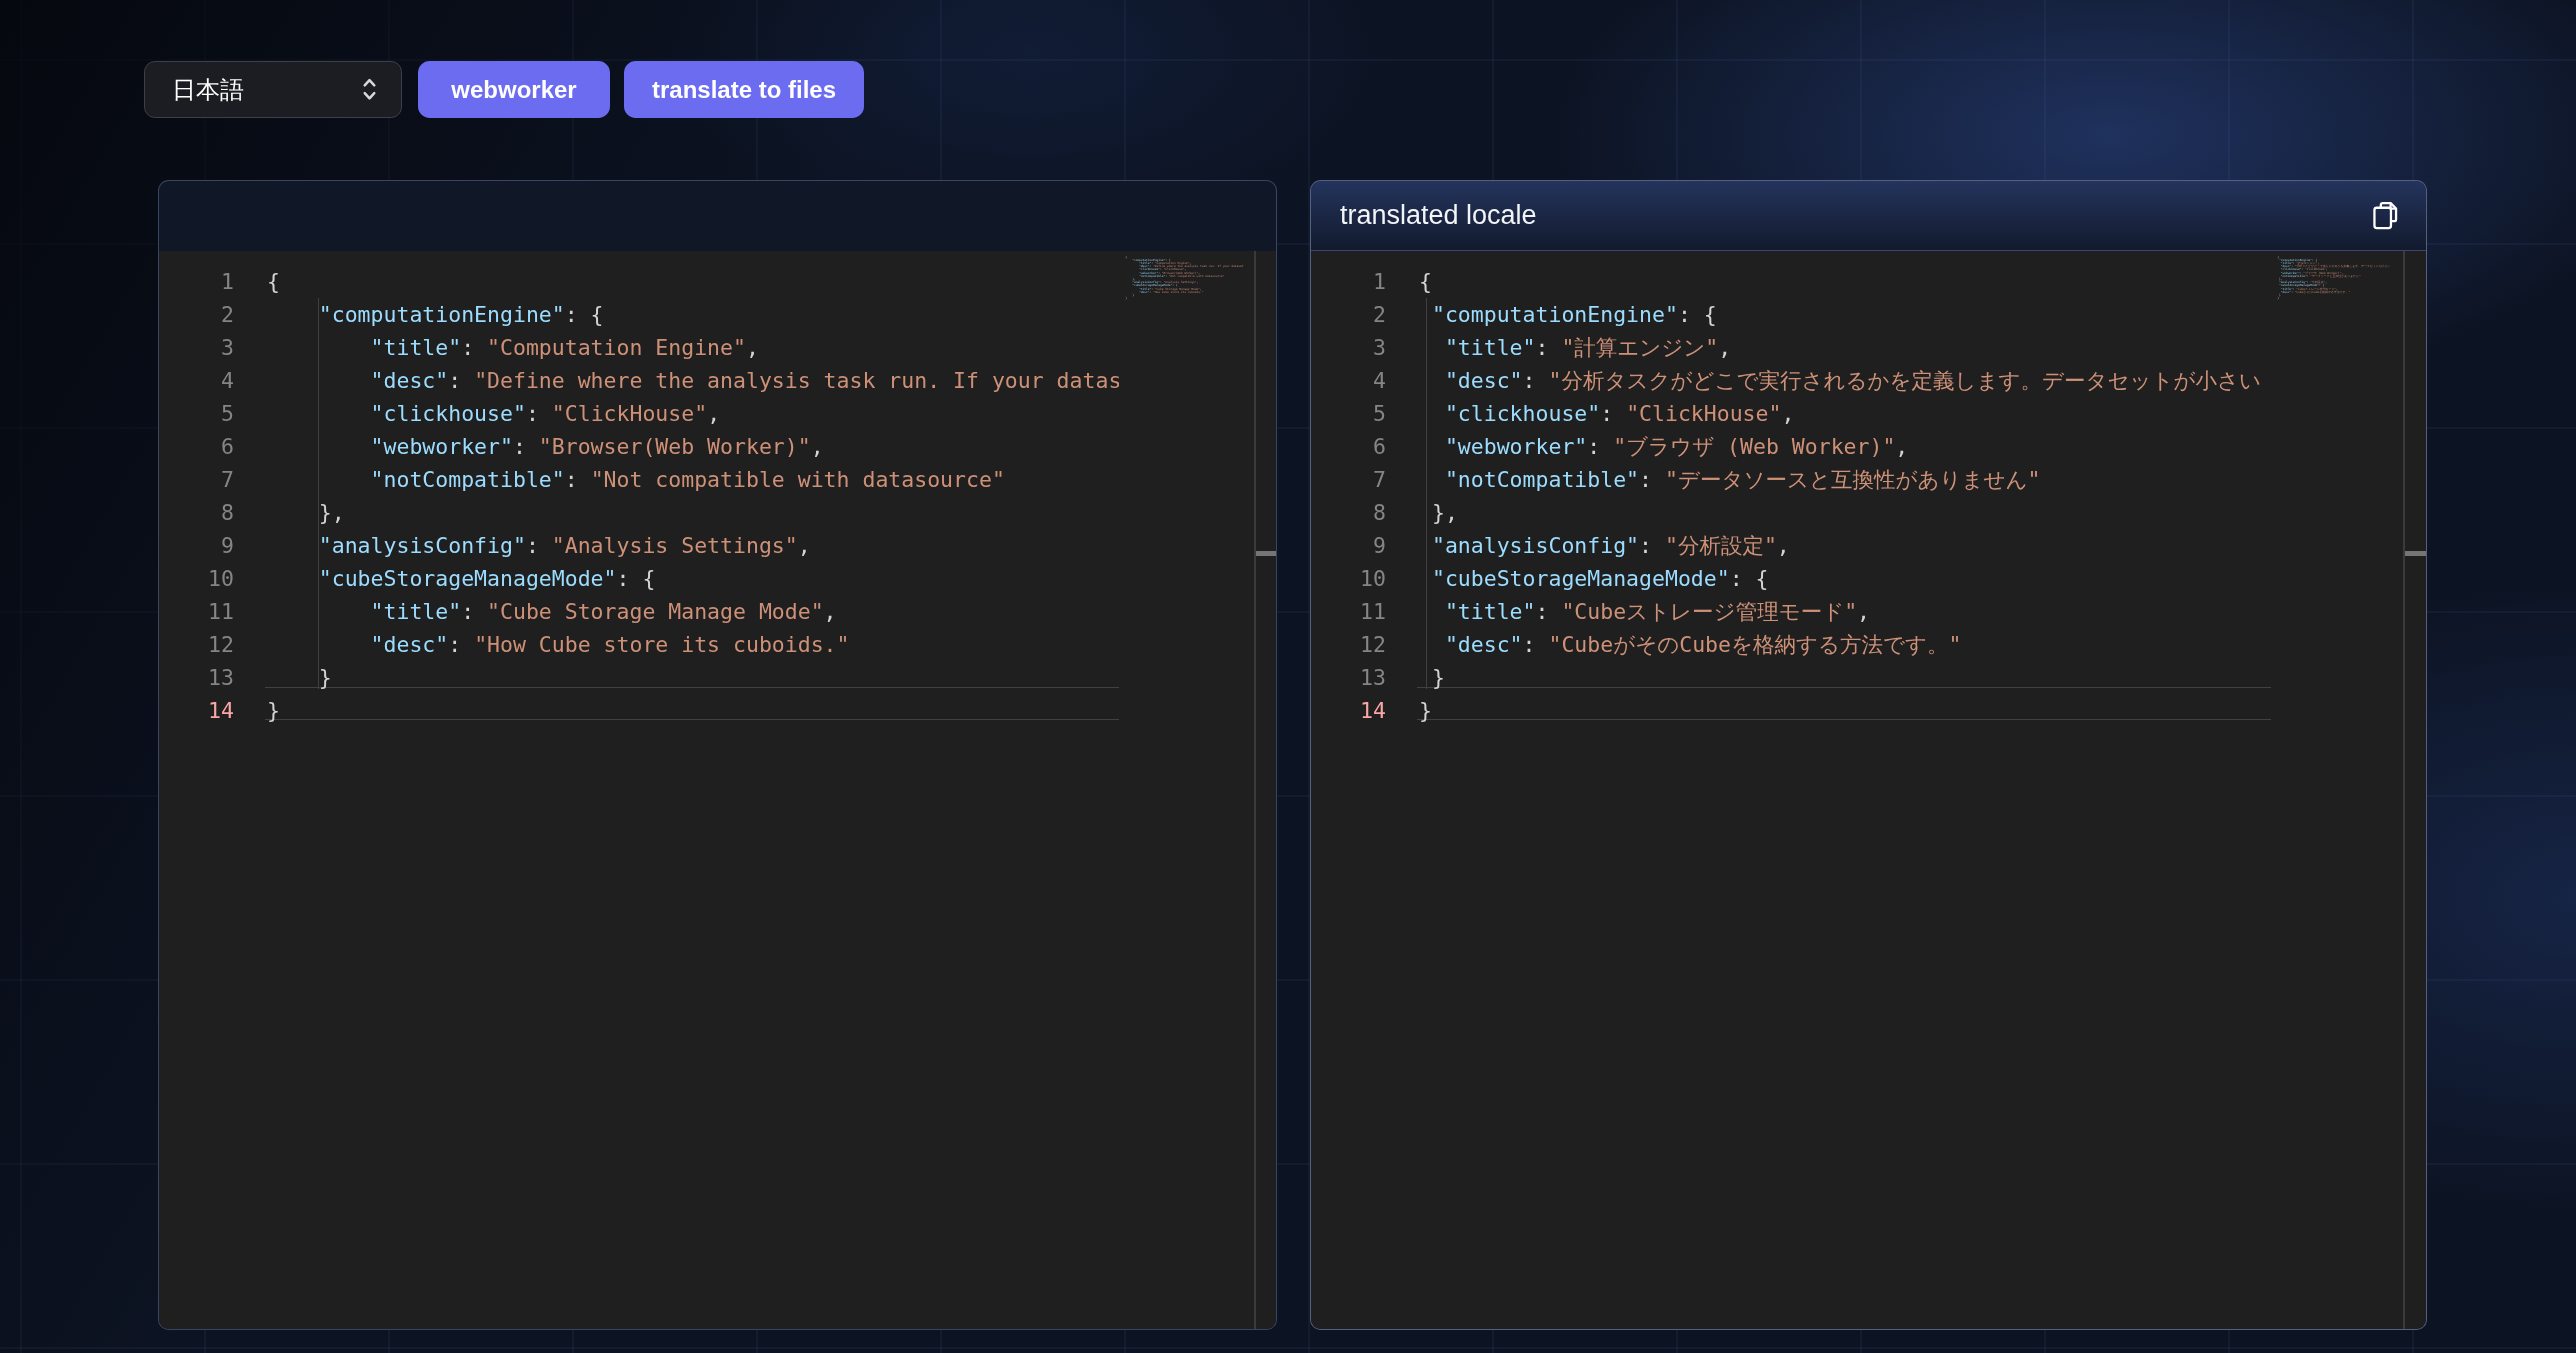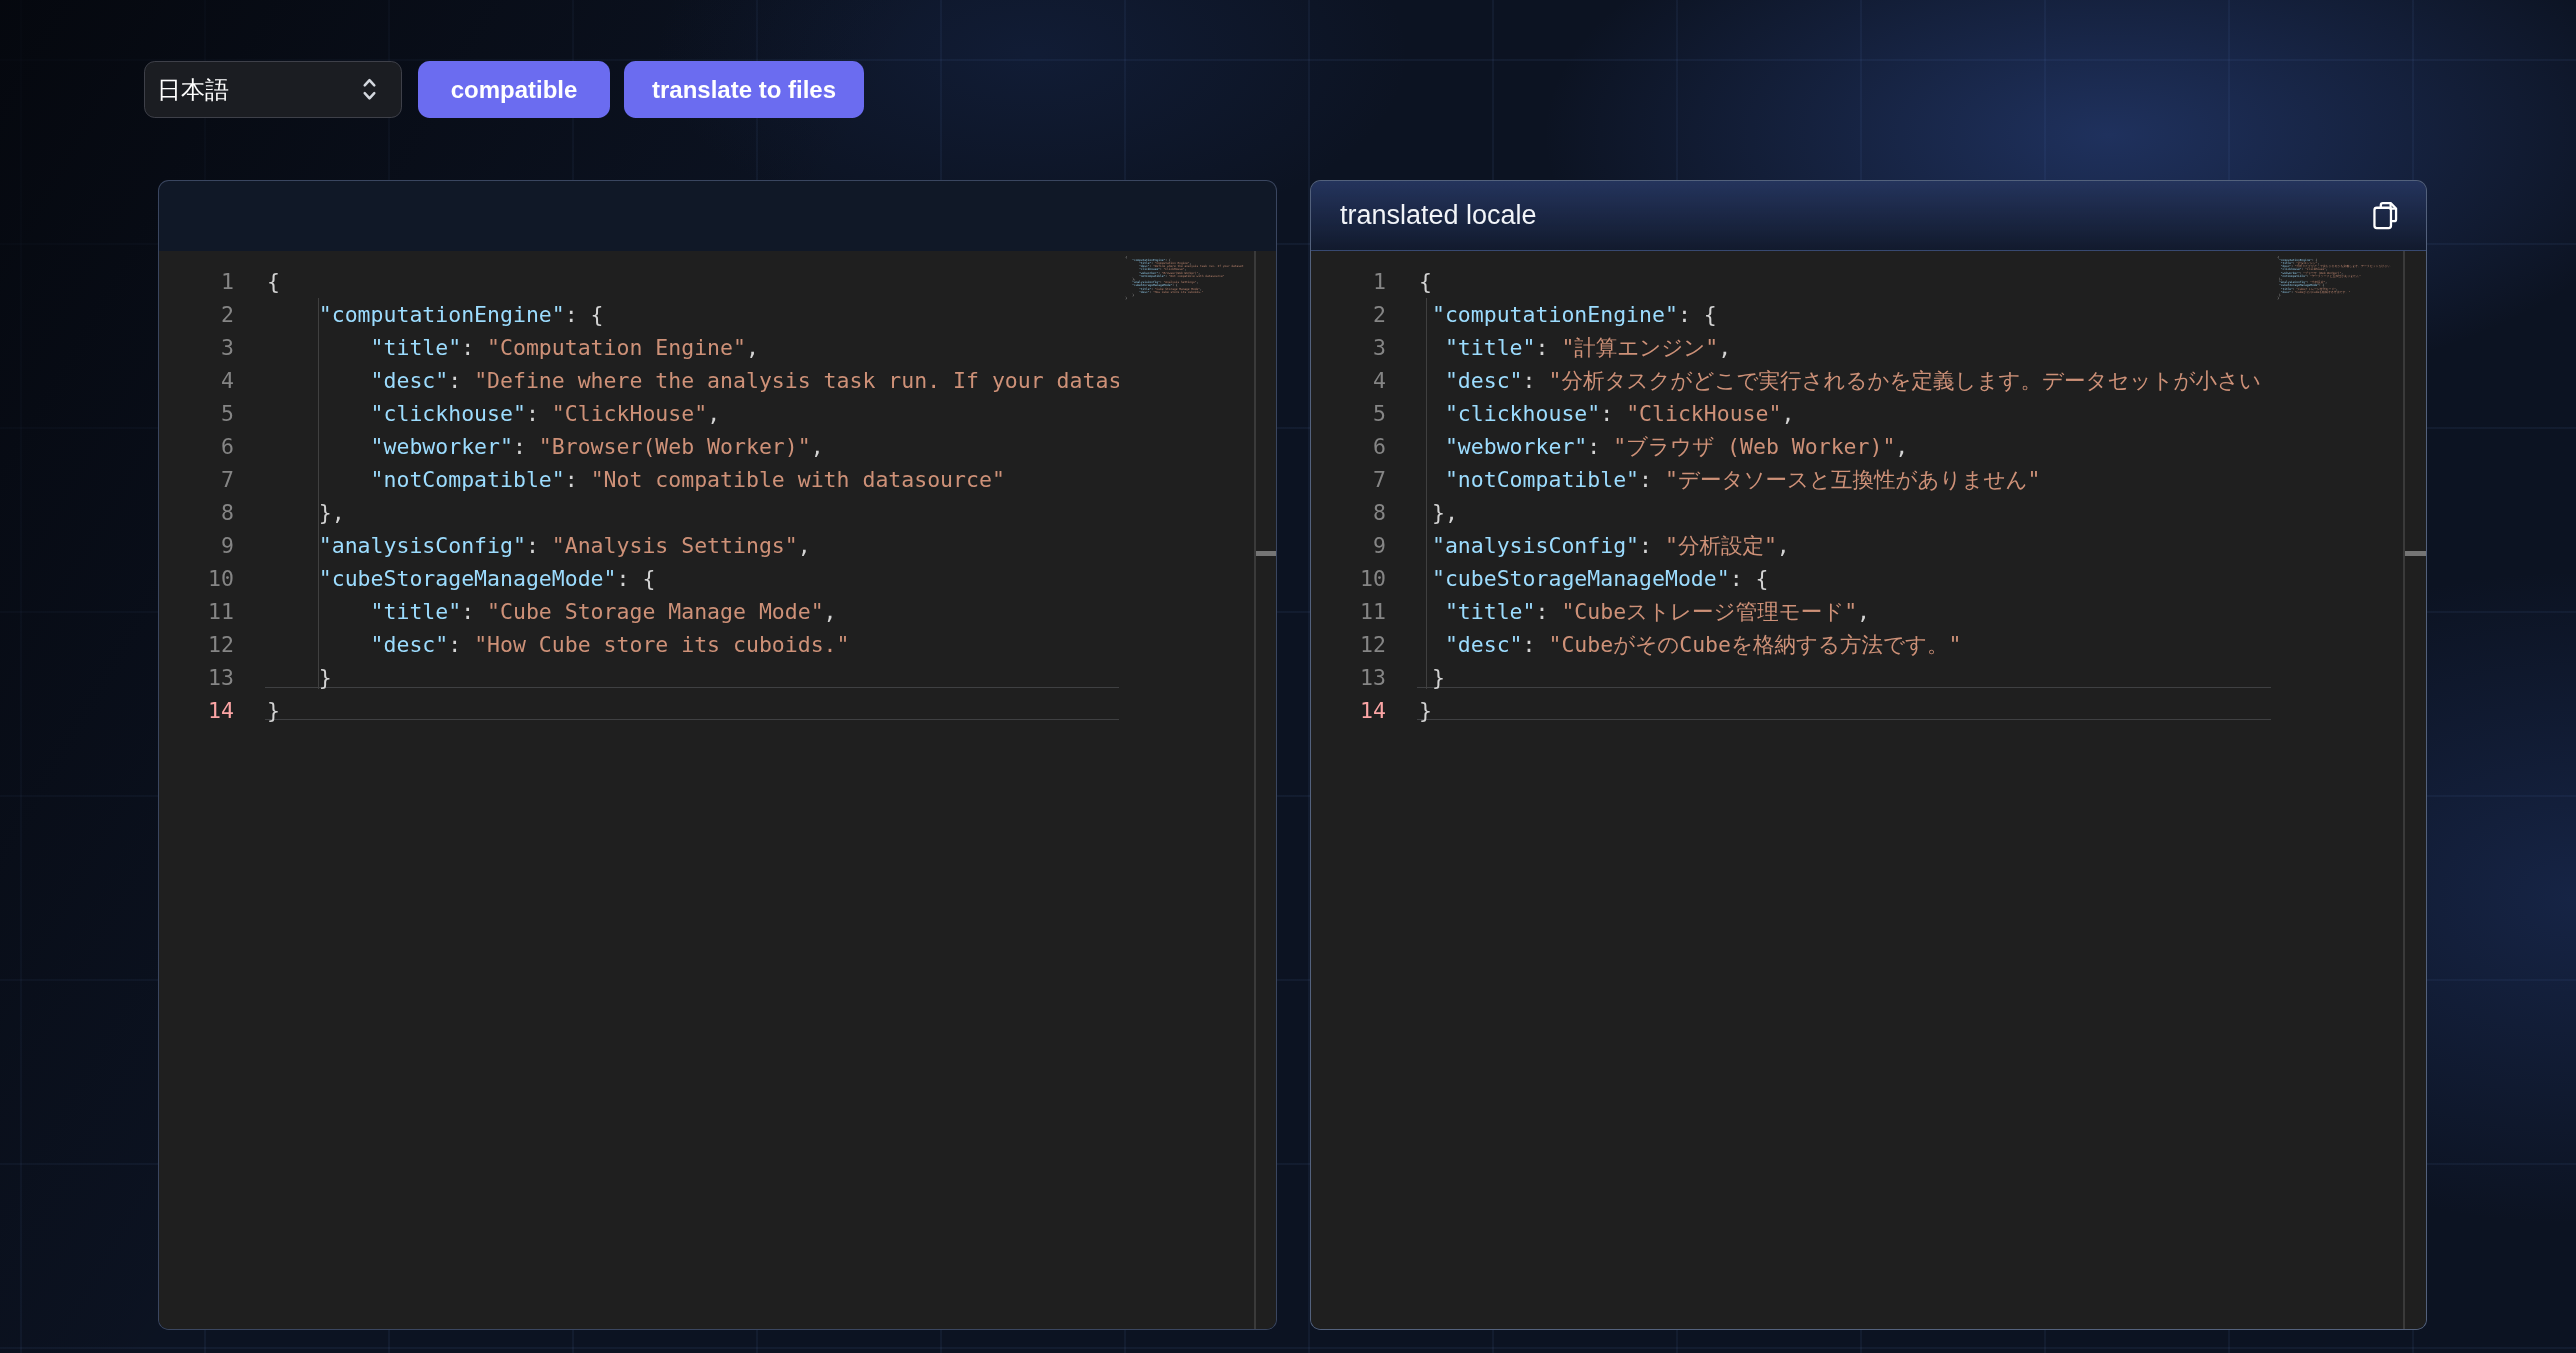--- a/index.html
+++ b/index.html
@@ -19,21 +19,21 @@
       linear-gradient(0deg,  rgba(110,145,215,0.07) 0px, rgba(110,145,215,0.07) 1.8px, rgba(0,0,0,0) 1.8px);
     background-size:auto,auto,auto,auto,184px 100%,100% 184px;
     background-position:0 0,0 0,0 0,0 0,20px 0,0 61px;
   }
 
   
   .select {
     position:absolute; left:144px; top:61px; width:258px; height:57px;
     background:#1b1d22; border:1.8px solid #3e4049; border-radius:10.8px;
     display:flex; align-items:center; justify-content:space-between;
-    padding:0 20px 0 12px; cursor:pointer;
+    padding:0 20px 0 27px; cursor:pointer;
   }
   .select .val { color:#ffffff; font-size:24px; }
   .btn {
     position:absolute; top:61px; height:57px; border:none; border-radius:11.7px;
     background:#6b6cf0; color:#ffffff; font-size:24px; font-weight:700;
     font-family:"Liberation Sans", sans-serif; cursor:pointer;
     display:flex; align-items:center; justify-content:center;
   }
   .btn.translate { left:418px; width:192px; }
   .btn.tofiles  { left:624px; width:240px; }
@@ -96,21 +96,21 @@
 
 <div class="select" role="combobox">
   <span class="val">日本語</span>
   <span style="display:flex;">
     <svg width="23" height="30.5" viewBox="0 0 24 30" fill="none" stroke="#d3d7de" stroke-width="2.6" stroke-linecap="round" stroke-linejoin="round">
       <path d="M7 11 L12 5.5 L17 11"></path>
         <path d="M7 19 L12 24.5 L17 19"></path>
     </svg>
   </span>
 </div>
-<button class="btn translate">compatible</button>
+<button class="btn translate">webworker</button>
 <button class="btn tofiles">translate to files</button>
 
 <div class="panel left">
   <div class="editor" id="ed-original">
     <div class="cur-line" style="top:436px;"></div>
     <div class="linenos">
         <div>1</div>
         <div>2</div>
         <div>3</div>
         <div>4</div>

